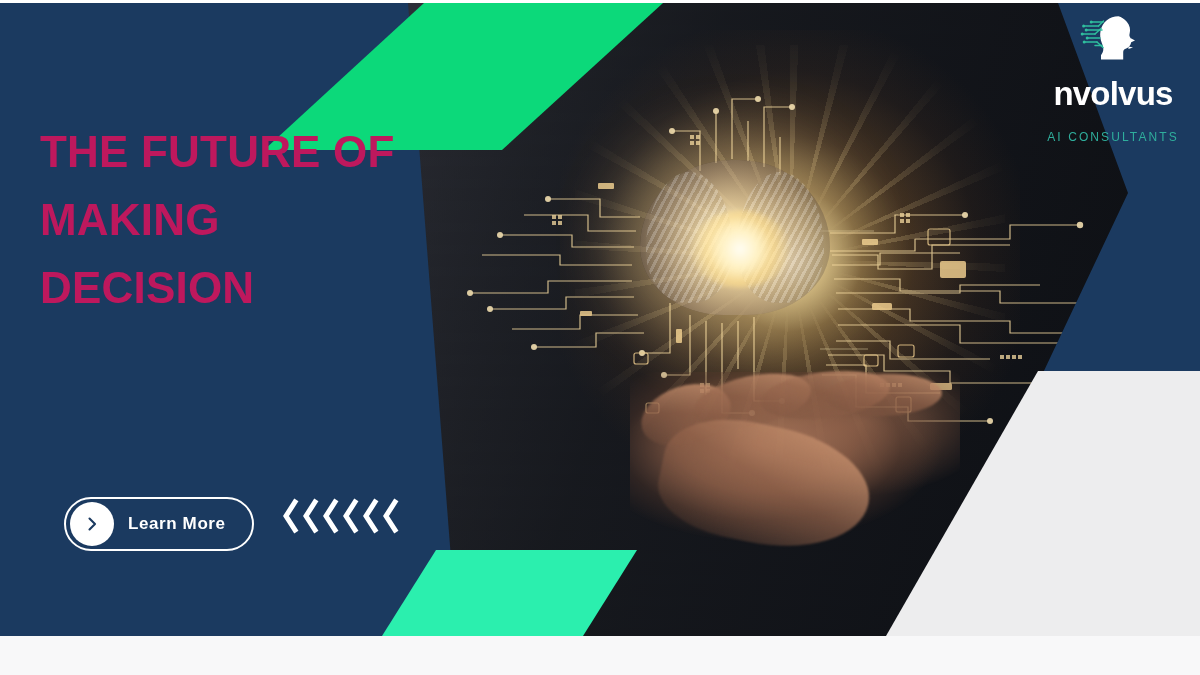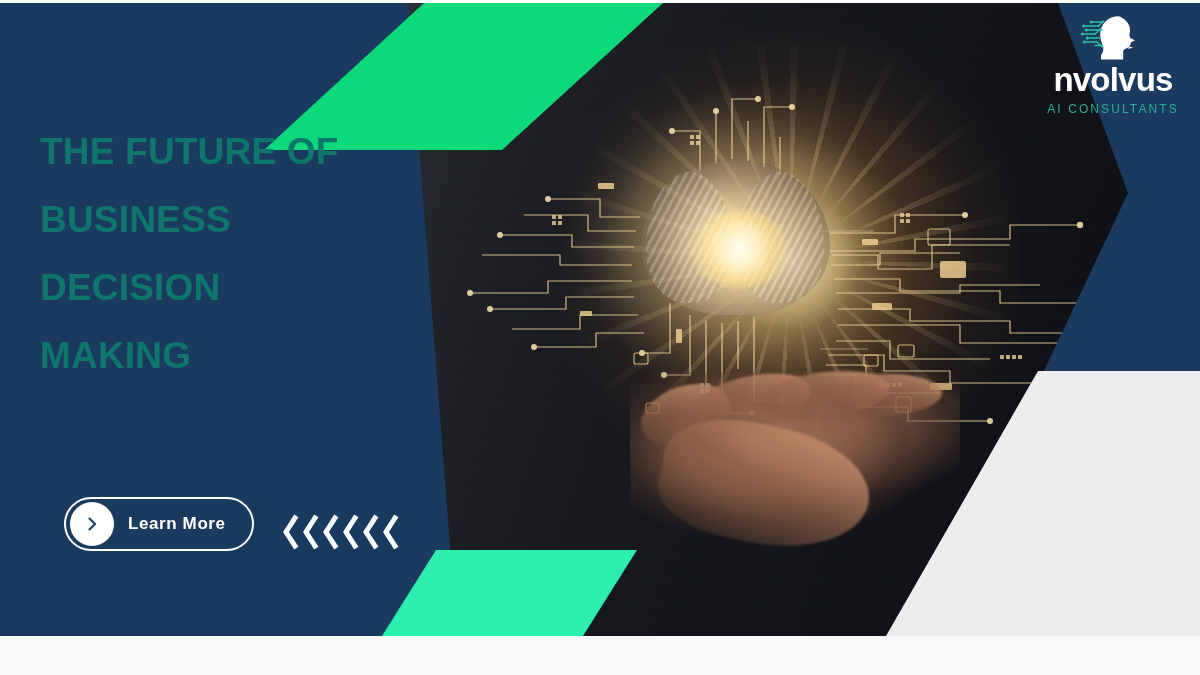--- a/index.html
+++ b/index.html
@@ -136,33 +136,33 @@
     clip-path:polygon(0 0, 408px 0, 457px 633px, 0 633px);
   }
 
   
   .strip-top    { left:0; top:0;    width:1200px; height:3px; }
   .strip-bottom { left:0; top:636px; width:1200px; height:39px; }
 
   
   .headline {
     position:absolute; left:40px; top:118px; width:430px;
-    color:#0f766e;
+    color:#be185d;
     font-weight:bold;
-    font-size:37px;
+    font-size:44px;
     line-height:68px;
     letter-spacing:.2px;
     text-transform:uppercase;
   }
   .headline .ln { display:block; white-space:nowrap; }
 
   
   .cta-row {
     position:absolute; left:64px; top:497px;
-    display:flex; align-items:flex-end; gap:27px;
+    display:flex; align-items:flex-start; gap:27px;
   }
   .cta-btn {
     display:flex; align-items:center;
     height:54px; padding:0 26px 0 4px;
     border:2.5px solid #ffffff;
     border-radius:30px;
     background:transparent;
     cursor:pointer;
   }
   .cta-circle {
@@ -173,21 +173,21 @@
   }
   .cta-label {
     color:#ffffff; font-weight:bold; font-size:17px;
     letter-spacing:.6px; margin-left:14px; white-space:nowrap;
   }
   .chevrons { display:flex; align-items:center; gap:1px; }
 
   
   .logo {
     position:absolute; left:1036px; top:14px; width:154px;
-    display:flex; flex-direction:column; align-items:center;
+    display:flex; flex-direction:column; align-items:center;gap:14px;
   }
   .logo-wordmark {
     color:#ffffff; font-weight:bold; font-size:33px;
     letter-spacing:-.8px; line-height:1; margin-top:-2px;
   }
   .logo-tagline {
     color:#2fae9c; font-size:12px; letter-spacing:2.1px;
     margin-top:6px; white-space:nowrap;
   }
 </style>
@@ -328,23 +328,22 @@
   <div class="shape navy-right" id="navyRight" style="background: rgb(27, 58, 96);"></div>
   <div class="shape para-grey" id="paraGrey" style="background: rgb(237, 237, 238);"></div>
   <div class="shape para-green-top" id="paraTop" style="background: rgb(12, 217, 122);"></div>
   <div class="shape para-green-bottom" id="paraBottom" style="background: rgb(43, 239, 174);"></div>
 
   <div class="shape strip-top" id="stripTop" style="background: rgb(255, 255, 255);"></div>
   <div class="shape strip-bottom" id="stripBottom" style="background: rgb(248, 248, 249);"></div>
 
   <h1 class="headline">
     <span class="ln">The Future of</span>
-    <span class="ln">Business</span>
+    <span class="ln">Making</span>
     <span class="ln">Decision</span>
-    <span class="ln">Making</span>
   </h1>
 
   <div class="cta-row">
     <button class="cta-btn">
       <span class="cta-circle">
         <svg width="16" height="16" viewBox="0 0 16 16" aria-hidden="true">
           <path d="M5.5 2.5 L11 8 L5.5 13.5" fill="none" stroke="#1b3a60" stroke-width="2.1" stroke-linecap="round" stroke-linejoin="round"></path>
         </svg>
       </span>
       <span class="cta-label">Learn More</span>

